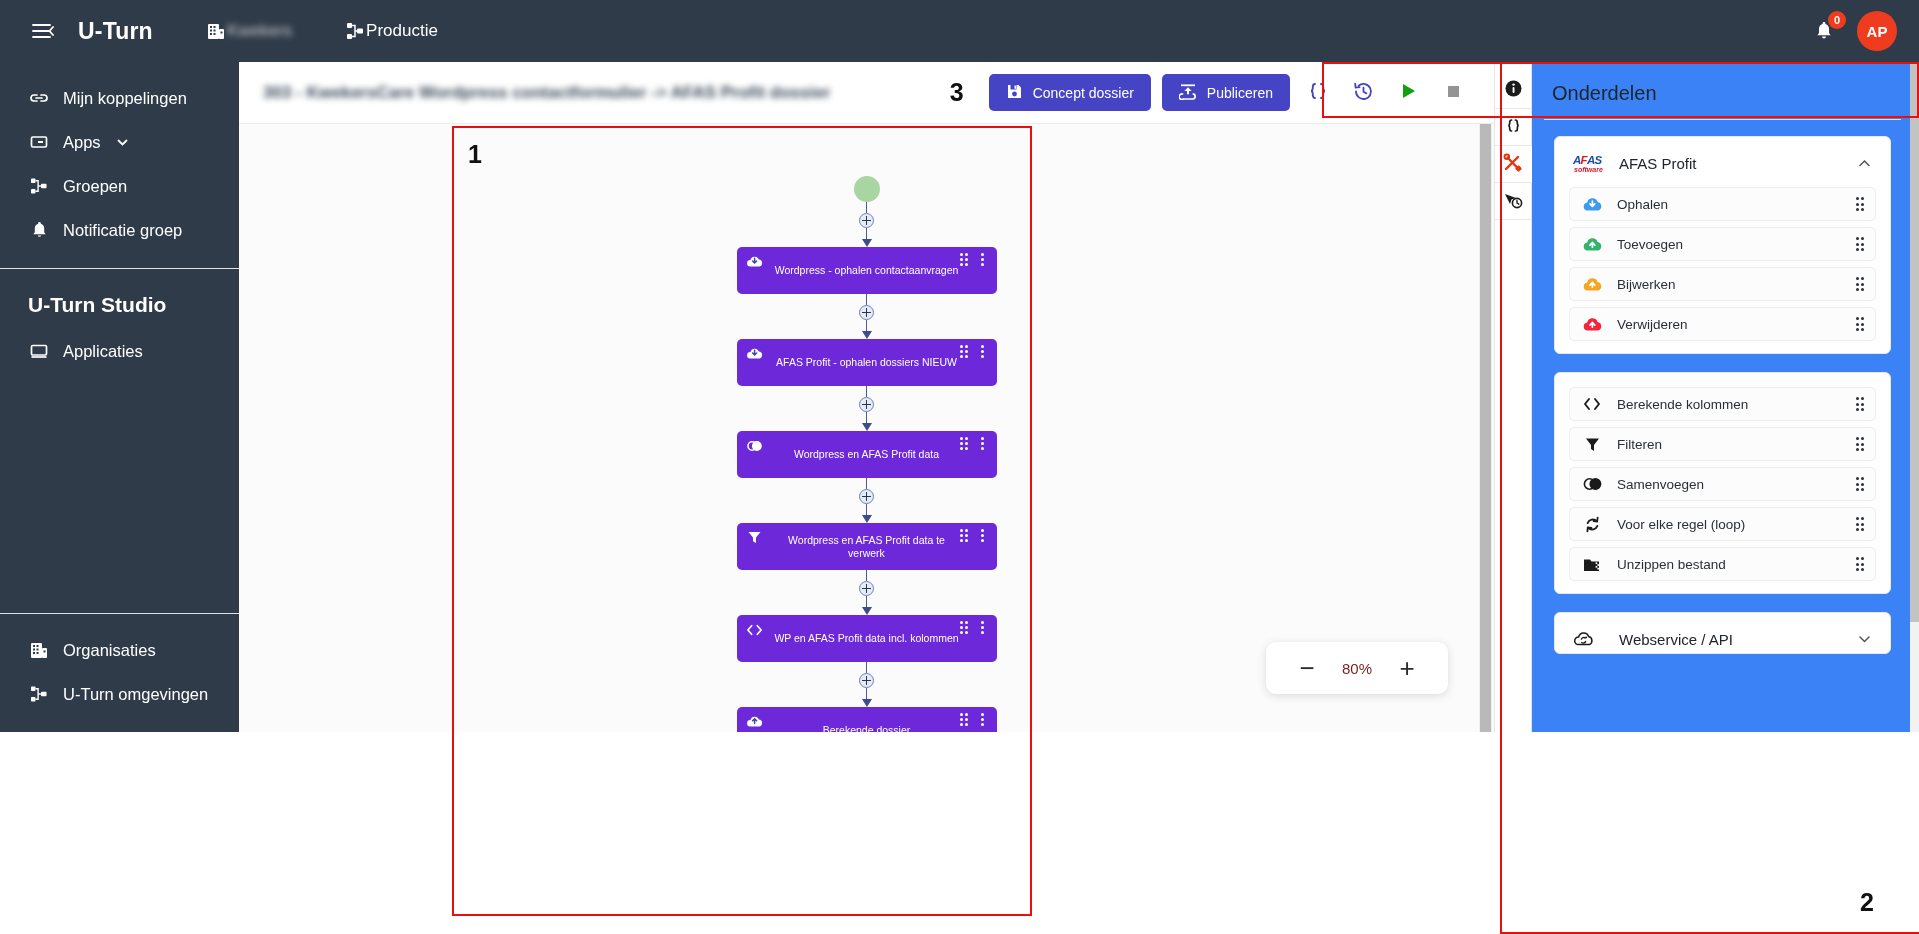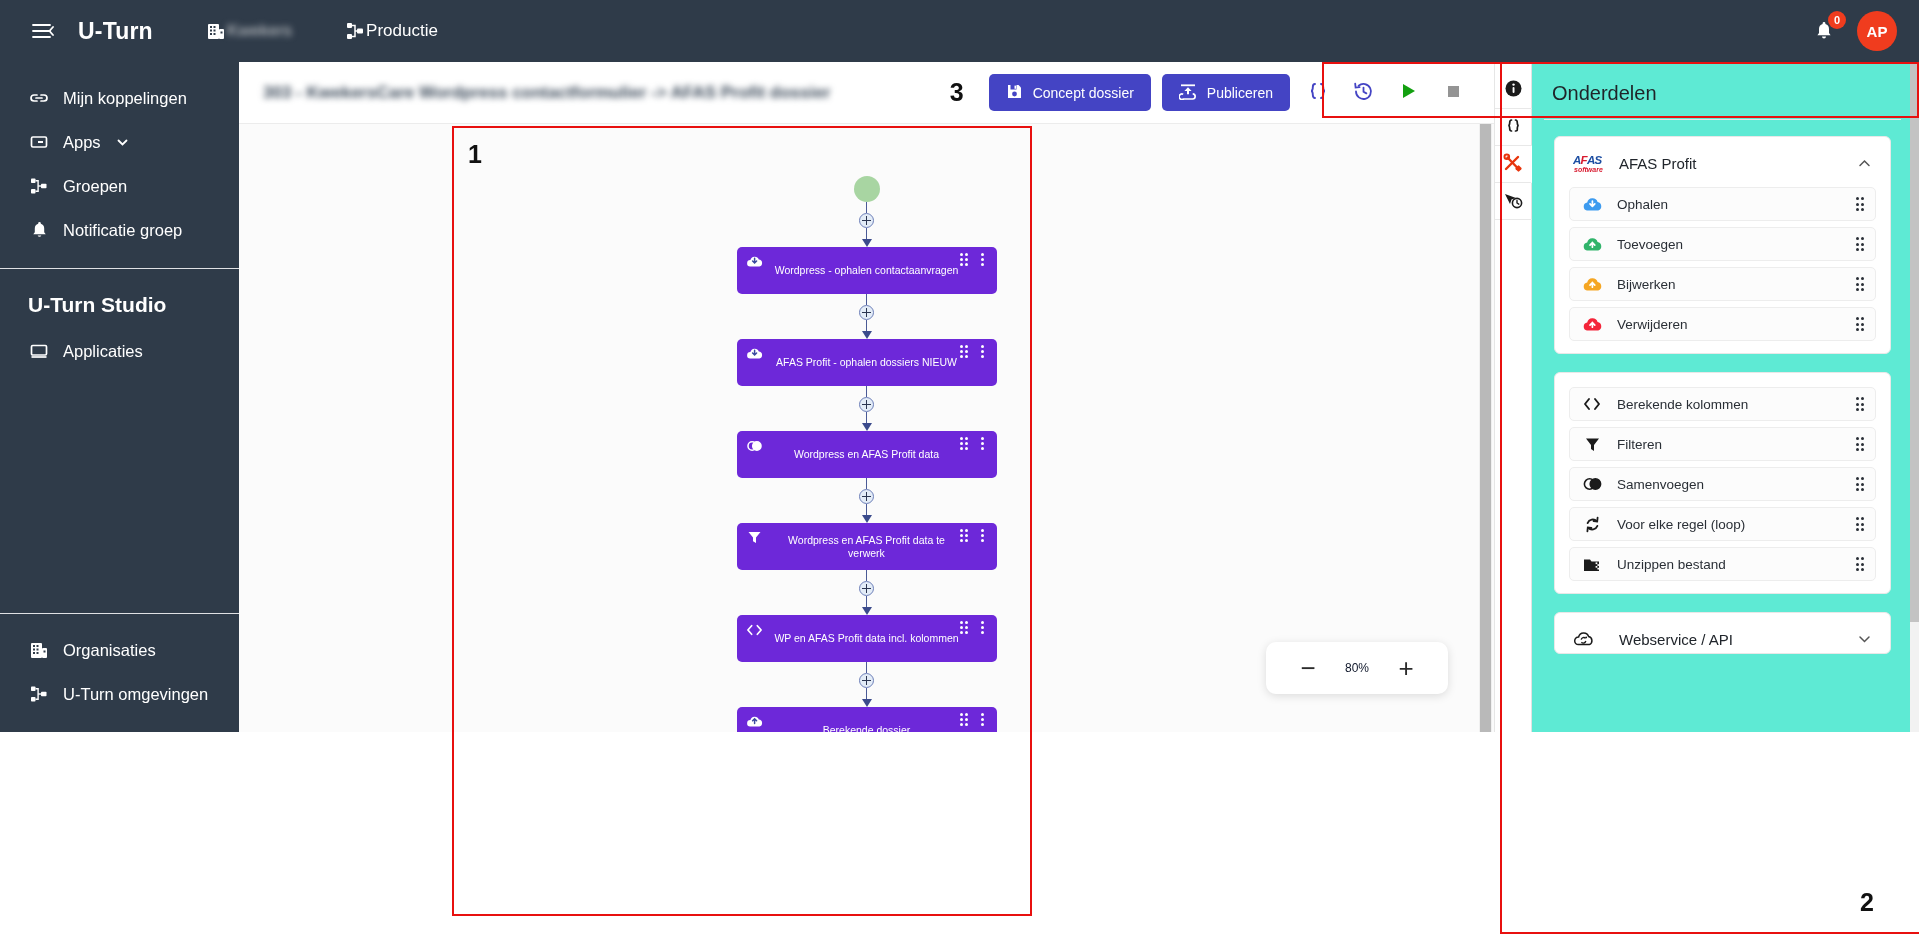--- a/index.html
+++ b/index.html
@@ -130,31 +130,31 @@
     position: absolute; right: 46px; bottom: 38px;
     width: 182px; height: 52px; background: #fff; border-radius: 10px;
     box-shadow: 0 2px 10px rgba(0,0,0,.13);
     display: flex; align-items: center; justify-content: space-around;
     padding: 0 16px; z-index: 12;
   }
   .zoomctl button {
     background: none; border: none; font-size: 26px; color: #2b2b2b; cursor: pointer;
     line-height: 1; width: 30px; font-family: "Liberation Sans", sans-serif;
   }
-  .zoom-val { font-size: 12px; color: #0f172a; }
+  .zoom-val { font-size: 15px; color: #7f1d1d; }
 
   .canvas-scrollbar {
     position: absolute; right: 2px; top: 0; bottom: 0; width: 13px; background: #f0f0f0; z-index: 11;
   }
   .canvas-scrollbar .thumb {
     position: absolute; left: 1px; top: 0; width: 11px; height: 735px; background: #b9b9b9; border-radius: 0;
   }
 
   
-  .rightpanel { width: 425px; flex: 0 0 425px; display: flex; background: #5eead4; border-left: 1px solid #e6e6e6; }
+  .rightpanel { width: 425px; flex: 0 0 425px; display: flex; background: #3b82f6; border-left: 1px solid #e6e6e6; }
   .rail { width: 37px; flex: 0 0 37px; background: #fff; border-right: 1px solid #e2e2e2; padding-top: 10px; }
   .rail-btn {
     width: 37px; height: 37px; display: flex; align-items: center; justify-content: center;
     cursor: pointer; border-bottom: 1px solid #e8e8e8;
   }
   .rail-btn.active { background: #fff; border-right: 2px solid #fff; }
   .panel-body { flex: 1; padding: 20px 18px 0 12px; overflow: hidden; position: relative; }
   .panel-title { font-size: 20px; font-weight: 500; color: #1f2429; padding: 0 0 14px 8px; border-bottom: 1px solid #e5e5e5; margin-bottom: 16px; }
 
   .group {

